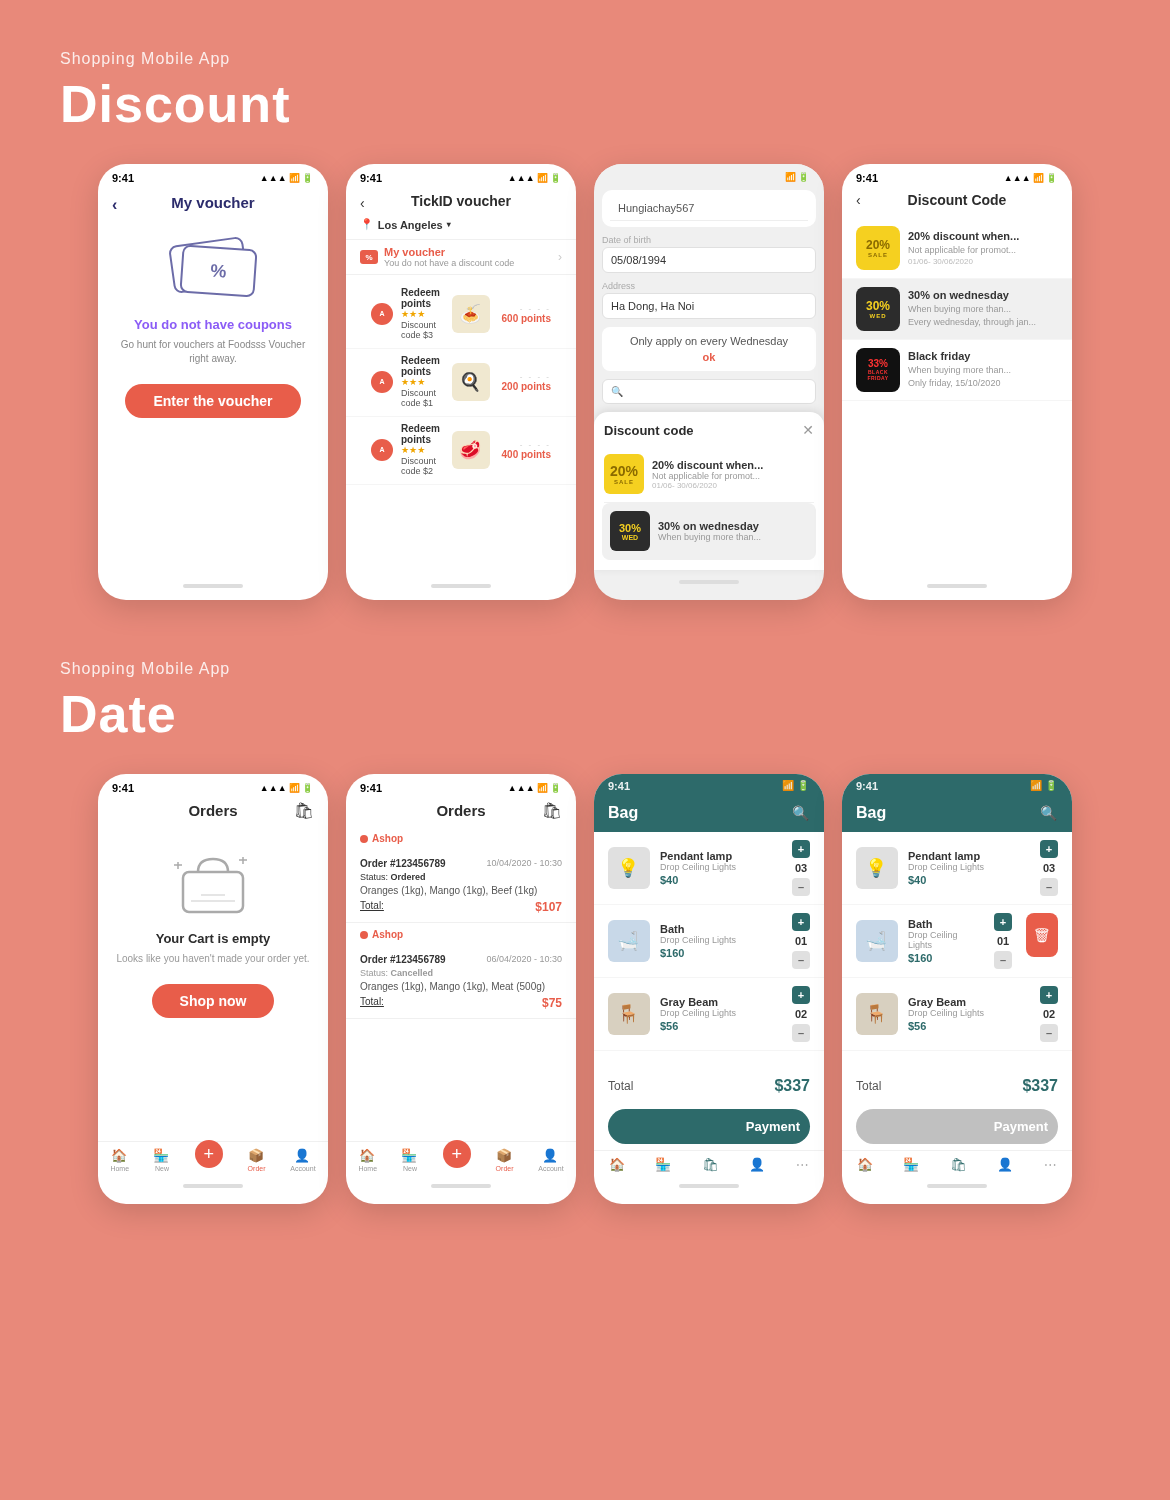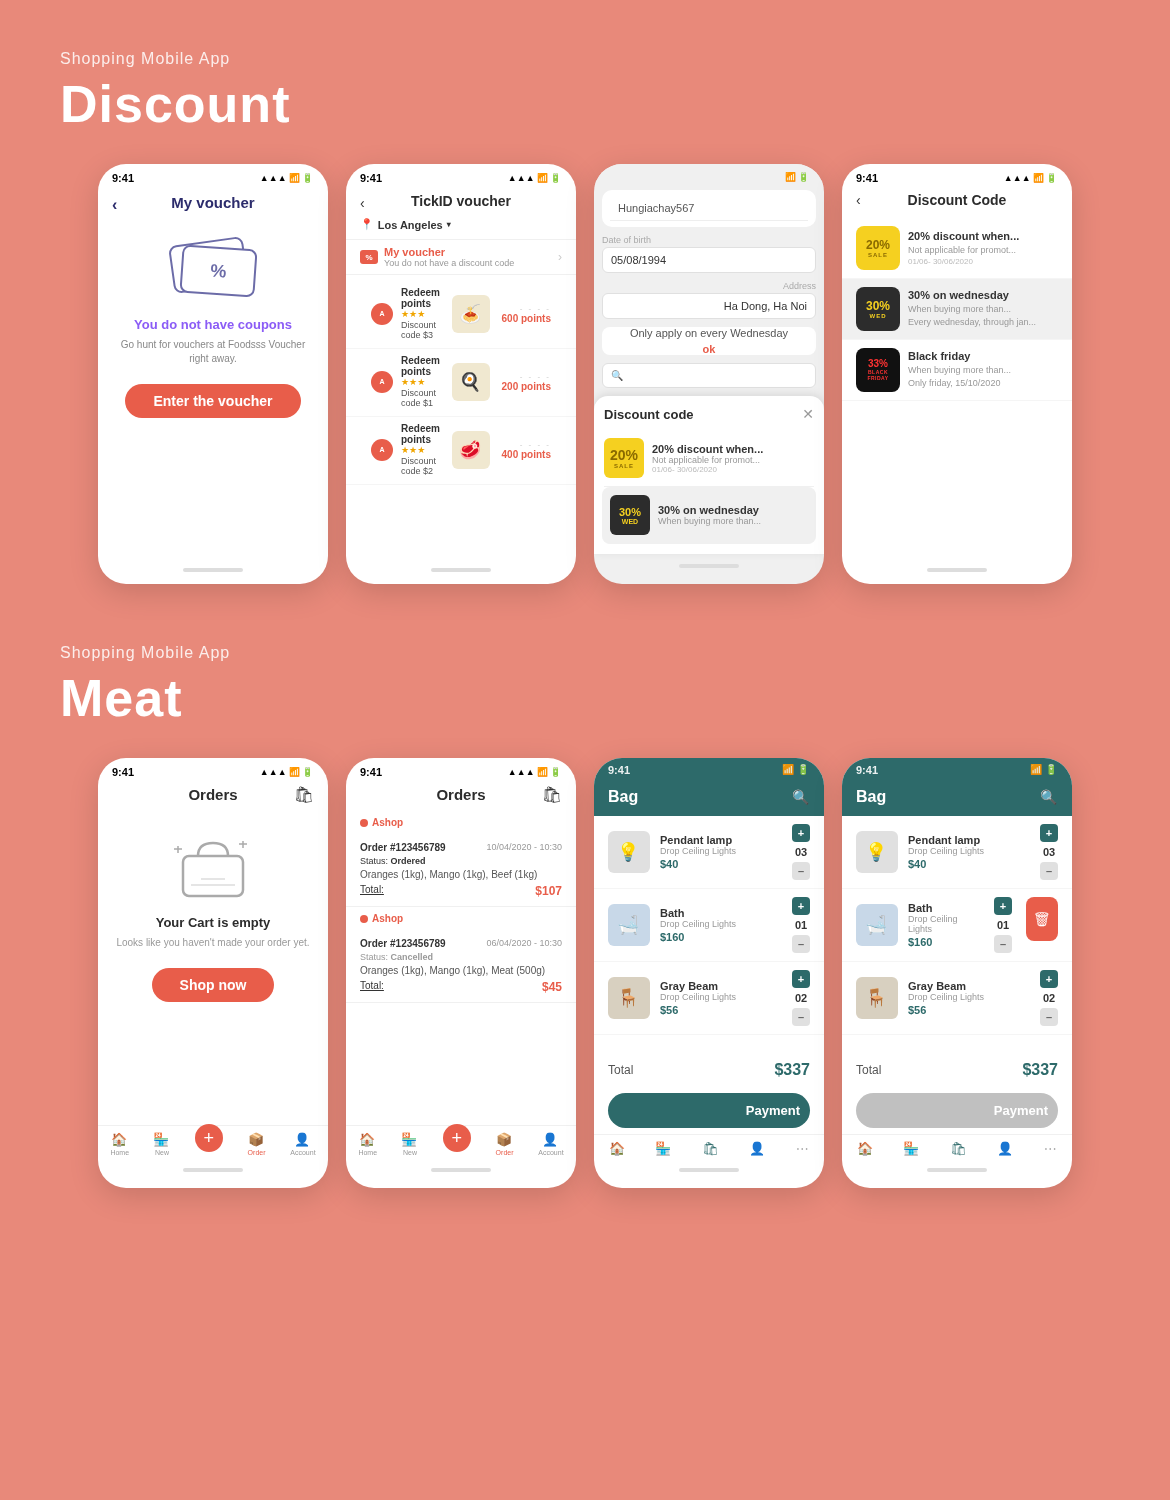--- a/index.html
+++ b/index.html
@@ -481,28 +481,28 @@
       <div class="form-field" style="border:none;border-bottom:1px solid #eee;margin-bottom:0;border-radius:0;">
         <div style="font-size:11px;color:#555;">Hungiachay567</div>
       </div>
     </div>
     <div style="margin:4px 8px;">
       <div style="font-size:9px;color:#aaa;margin-bottom:2px;">Date of birth</div>
       <div style="background:white;border:1px solid #e0e0e0;border-radius:6px;padding:6px 8px;font-size:11px;color:#333;">
         <span>05/08/1994</span>
       </div>
     </div>
-    <div style="margin:4px 8px;text-align:right;">
+    <div style="margin:4px 8px;">
       <div style="font-size:9px;color:#aaa;margin-bottom:2px;">Address</div>
       <div style="background:white;border:1px solid #e0e0e0;border-radius:6px;padding:6px 8px;font-size:11px;color:#333;">
         <span>Ha Dong, Ha Noi</span>
       </div>
     </div>
 
-    <div style="background:white;margin:4px 8px;border-radius:8px;text-align:center;">
+    <div style="background:white;margin:4px 8px;border-radius:8px;padding:8px;text-align:center;">
       <div style="font-size:11px;color:#555;margin-bottom:4px;">Only apply on every Wednesday</div>
       <div style="color:#e85d4a;font-size:11px;font-weight:600;">ok</div>
     </div>
 
     <div style="background:white;border:1px solid #e0e0e0;border-radius:6px;padding:6px 8px;margin:4px 8px;font-size:10px;color:#ccc;">🔍</div>
 
     <div style="background:white;border-radius:14px 14px 0 0;margin:4px 0 0;padding:10px;flex:1;box-shadow:0 -2px 10px rgba(0,0,0,0.1);">
       <div style="display:flex;justify-content:space-between;align-items:center;margin-bottom:8px;">
         <span style="font-size:13px;font-weight:700;color:#2c2c2c;">Discount code</span>
         <span style="font-size:14px;color:#999;">✕</span>
@@ -589,21 +589,21 @@
       </div>
     </div>
     <div style="flex:1;"></div>
     <div class="phone-home-bar"></div>
   </div>
 
 </div>
 
 <div class="section-header section2" style="margin-top: 20px;">
   <div class="section-subtitle">Shopping Mobile App</div>
-  <div class="section-title">Meat</div>
+  <div class="section-title">Date</div>
 </div>
 
 <div class="phones-row" style="align-items:flex-start;">
 
   <div class="phone" style="min-height:430px;display:flex;flex-direction:column;">
     <div class="phone-status-bar">
       <span class="status-time">9:41</span>
       <span class="status-icons">▲▲▲ 📶 🔋</span>
     </div>
     <div class="orders-header">
@@ -693,21 +693,21 @@
 
     <div class="order-card">
       <div class="order-row1">
         <span class="order-num">Order #123456789</span>
         <span class="order-date">06/04/2020 - 10:30</span>
       </div>
       <div class="order-status status-cancelled">Status: <strong>Cancelled</strong></div>
       <div class="order-items">Oranges (1kg), Mango (1kg), Meat (500g)</div>
       <div class="order-total-row">
         <span class="order-total-label">Total:</span>
-        <span class="order-total-val">$45</span>
+        <span class="order-total-val">$75</span>
       </div>
     </div>
     <div style="flex:1;"></div>
 
     <div class="bottom-nav">
       <div class="nav-item">
         <span class="nav-icon">🏠</span>
         <span>Home</span>
       </div>
       <div class="nav-item">

